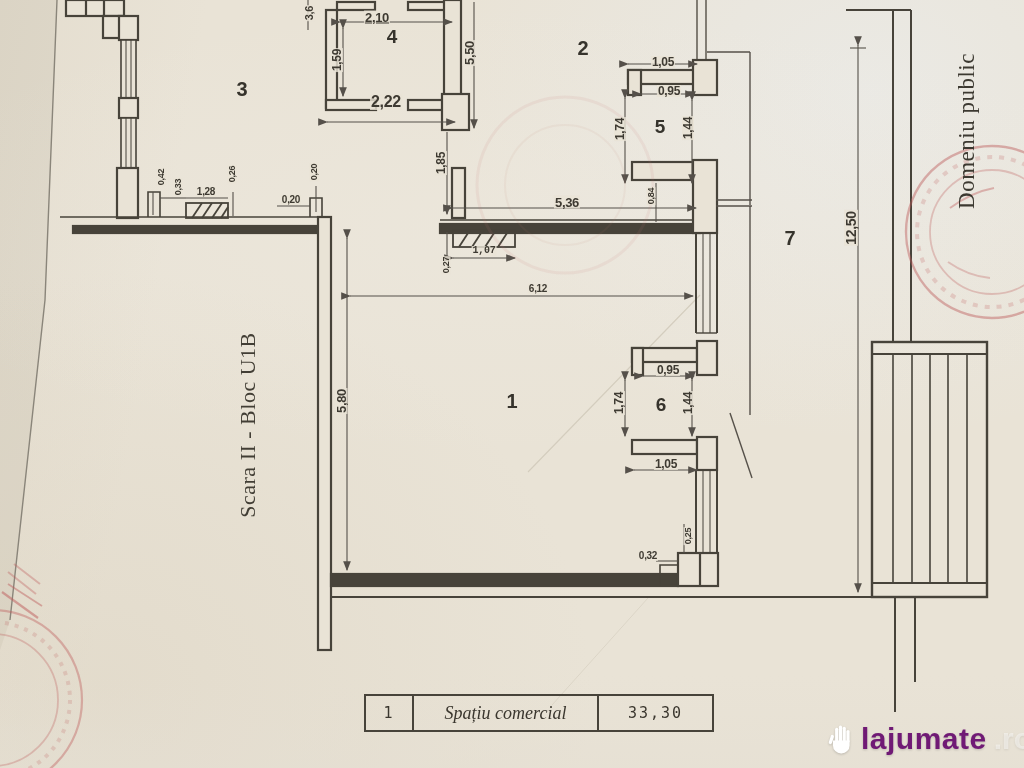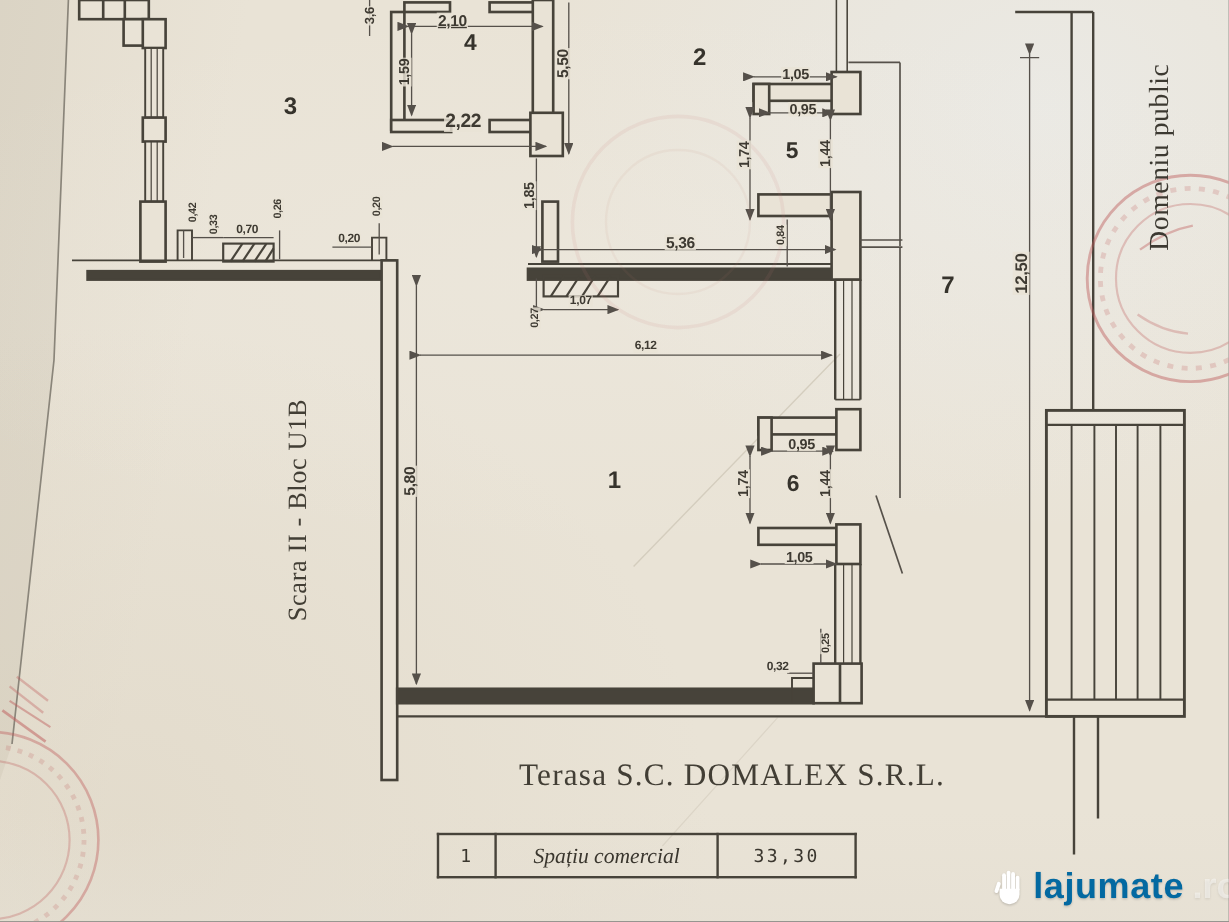--- a/index.html
+++ b/index.html
@@ -37,21 +37,21 @@
     font-weight:normal;padding:2px 2px;
   }
   #legend .hdr{font-size:17px;line-height:1.35;}
   #legend .mono{font-family:"DejaVu Sans Mono",monospace;font-size:15px;letter-spacing:2px;}
   #legend .ital{font-style:italic;font-size:18px;}
   #legend tr.r1 td{height:30px;}
   #watermark{
     position:absolute;left:828px;top:722px;display:flex;align-items:center;gap:7px;
     filter:drop-shadow(0 1px 1px rgba(0,0,0,.18));
   }
-  #watermark .brand{font-size:30px;font-weight:bold;color:#0369a1;letter-spacing:.5px;}
+  #watermark .brand{font-size:30px;font-weight:bold;color:#701a75;letter-spacing:.5px;}
   #watermark .tld{font-size:30px;font-weight:bold;color:rgba(255,255,255,.45);}
 </style>
 </head>
 <body>
 
 <div id="page">
   <div class="bg" id="bg1"></div>
   <div class="bg" id="bg2"></div>
 
   <svg class="geom" width="1024" height="768" viewBox="0 0 1024 768">
@@ -238,23 +238,23 @@
   <span class="lbl room" style="left:392px;top:36px;font-size:19px;">4</span>
   <span class="lbl room" style="left:660px;top:126px;font-size:19px;">5</span>
   <span class="lbl room" style="left:661px;top:404px;font-size:19px;">6</span>
   <span class="lbl room" style="left:790px;top:238px;">7</span>
 
   <span class="lbl dim" style="left:377px;top:17px;font-size:13px;text-decoration:underline;">2,10</span>
   <span class="lbl dim" style="left:386px;top:102px;font-size:16px;">2,22</span>
   <span class="lbl dim" style="left:663px;top:62px;font-size:12px;">1,05</span>
   <span class="lbl dim" style="left:669px;top:91px;font-size:12px;">0,95</span>
   <span class="lbl dim" style="left:567px;top:202px;font-size:13px;">5,36</span>
-  <span class="lbl dim" style="left:206px;top:192px;font-size:10px;">0,70</span>
+  <span class="lbl dim" style="left:206px;top:192px;font-size:10px;">1,28</span>
   <span class="lbl dim" style="left:291px;top:200px;font-size:10px;">0,20</span>
-  <span class="lbl dim" style="left:484px;top:251px;font-size:10px;">1,07</span>
+  <span class="lbl dim" style="left:484px;top:251px;font-size:10px;font-family:Liberation Mono, monospace;">1,07</span>
   <span class="lbl dim" style="left:538px;top:289px;font-size:10px;">6,12</span>
   <span class="lbl dim" style="left:668px;top:370px;font-size:12px;">0,95</span>
   <span class="lbl dim" style="left:666px;top:464px;font-size:12px;">1,05</span>
   <span class="lbl dim" style="left:648px;top:556px;font-size:10px;text-align:right;">0,32</span>
 
   <span class="lbl dim rot" style="left:309px;top:13px;font-size:11px;">3,6</span>
   <span class="lbl dim rot" style="left:337px;top:60px;font-size:12px;">1,59</span>
   <span class="lbl dim rot" style="left:469px;top:53px;font-size:13px;">5,50</span>
   <span class="lbl dim rot" style="left:620px;top:129px;font-size:12px;">1,74</span>
   <span class="lbl dim rot" style="left:688px;top:128px;font-size:12px;">1,44</span>
@@ -266,21 +266,20 @@
   <span class="lbl dim rot" style="left:314px;top:172px;font-size:9px;">0,20</span>
   <span class="lbl dim rot" style="left:446px;top:265px;font-size:9px;">0,27</span>
   <span class="lbl dim rot" style="left:341px;top:401px;font-size:13px;">5,80</span>
   <span class="lbl dim rot" style="left:619px;top:403px;font-size:12px;">1,74</span>
   <span class="lbl dim rot" style="left:688px;top:403px;font-size:12px;">1,44</span>
   <span class="lbl dim rot" style="left:688px;top:536px;font-size:9px;">0,25</span>
   <span class="lbl dim rot" style="left:851px;top:228px;font-size:14px;">12,50</span>
 
   <span class="lbl ser rot" id="scara" style="left:248px;top:425px;">Scara II - Bloc U1B</span>
   <span class="lbl ser rot" id="domeniu" style="left:966px;top:131px;">Domeniu public</span>
-  <span class="lbl ser" id="terasa" style="left:610px;top:646px;">Terasa S.C. DOMALEX S.R.L.</span>
 
   <table id="legend">
     <colgroup>
         <col style="width:48px;">
         <col style="width:185px;">
         <col style="width:115px;">
       </colgroup>
     <tbody>
     <tr class="r1">
       <td class="mono">1</td>

